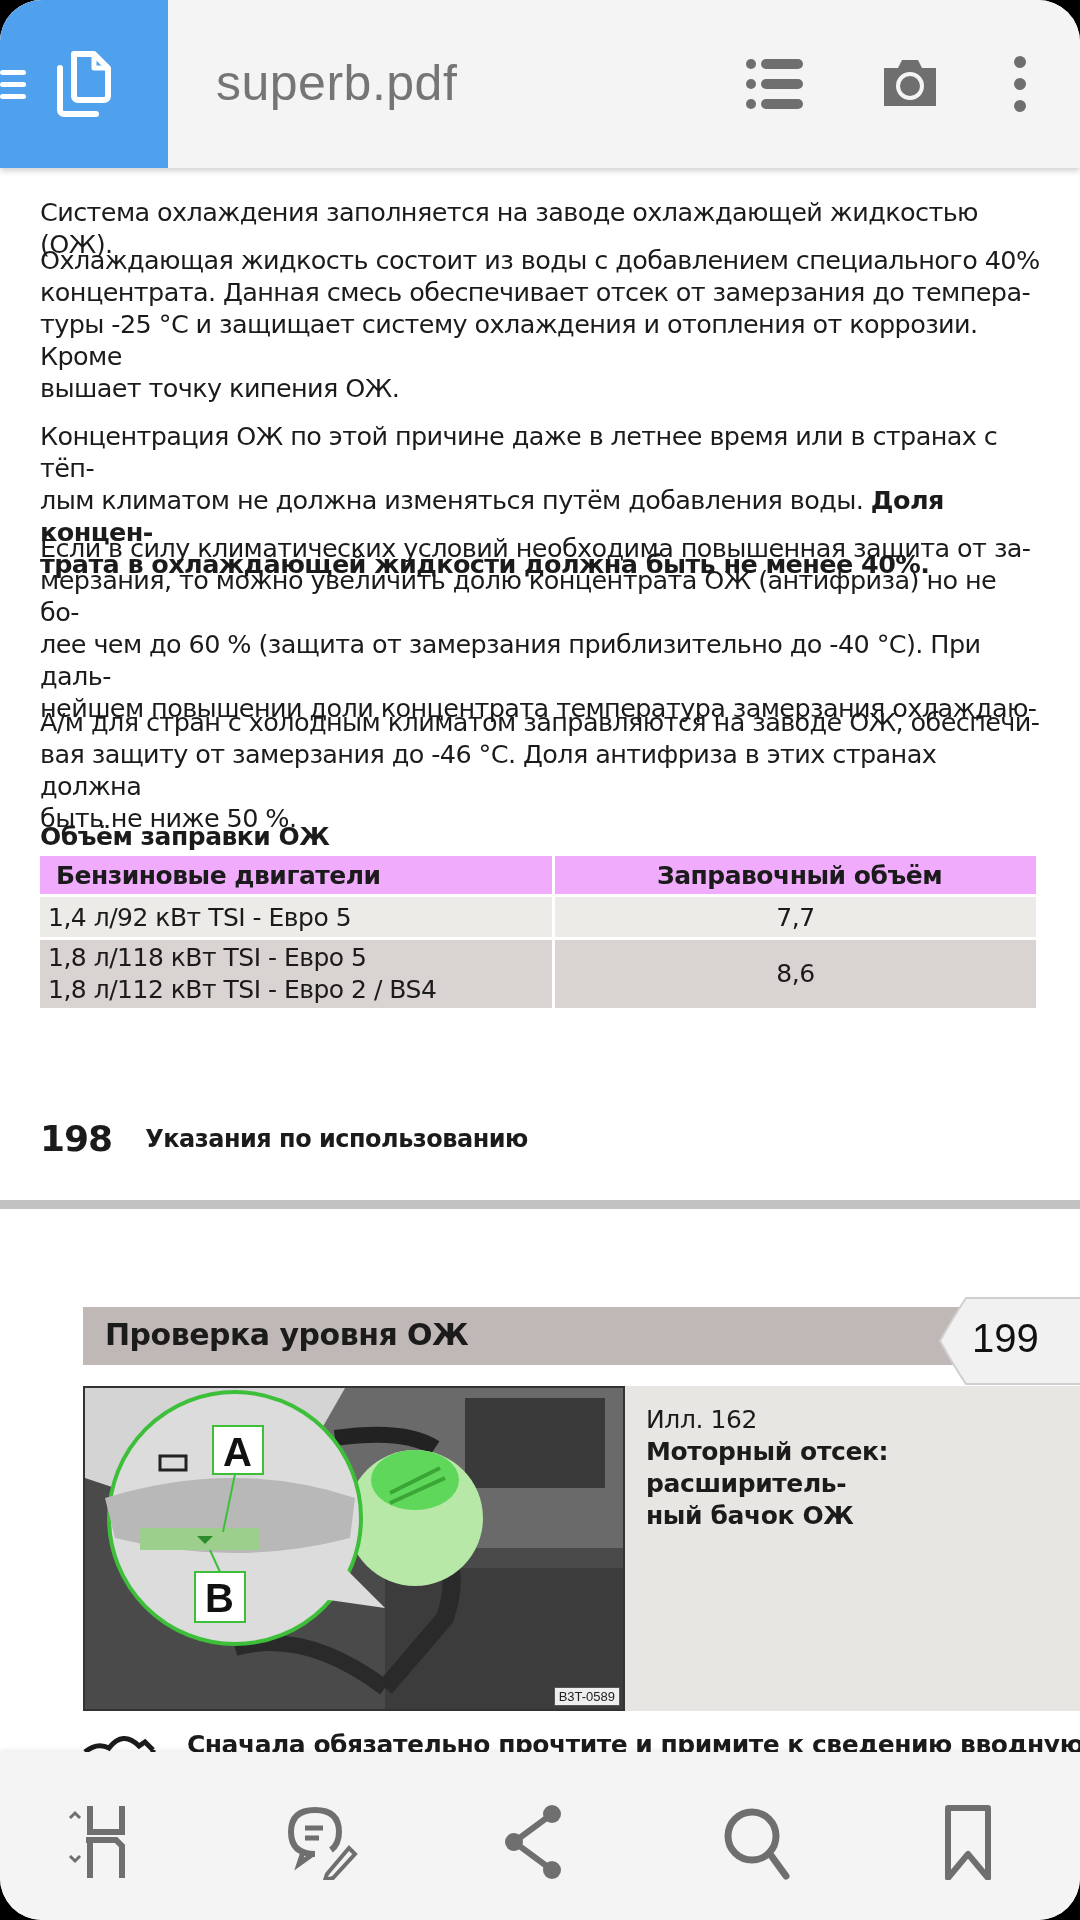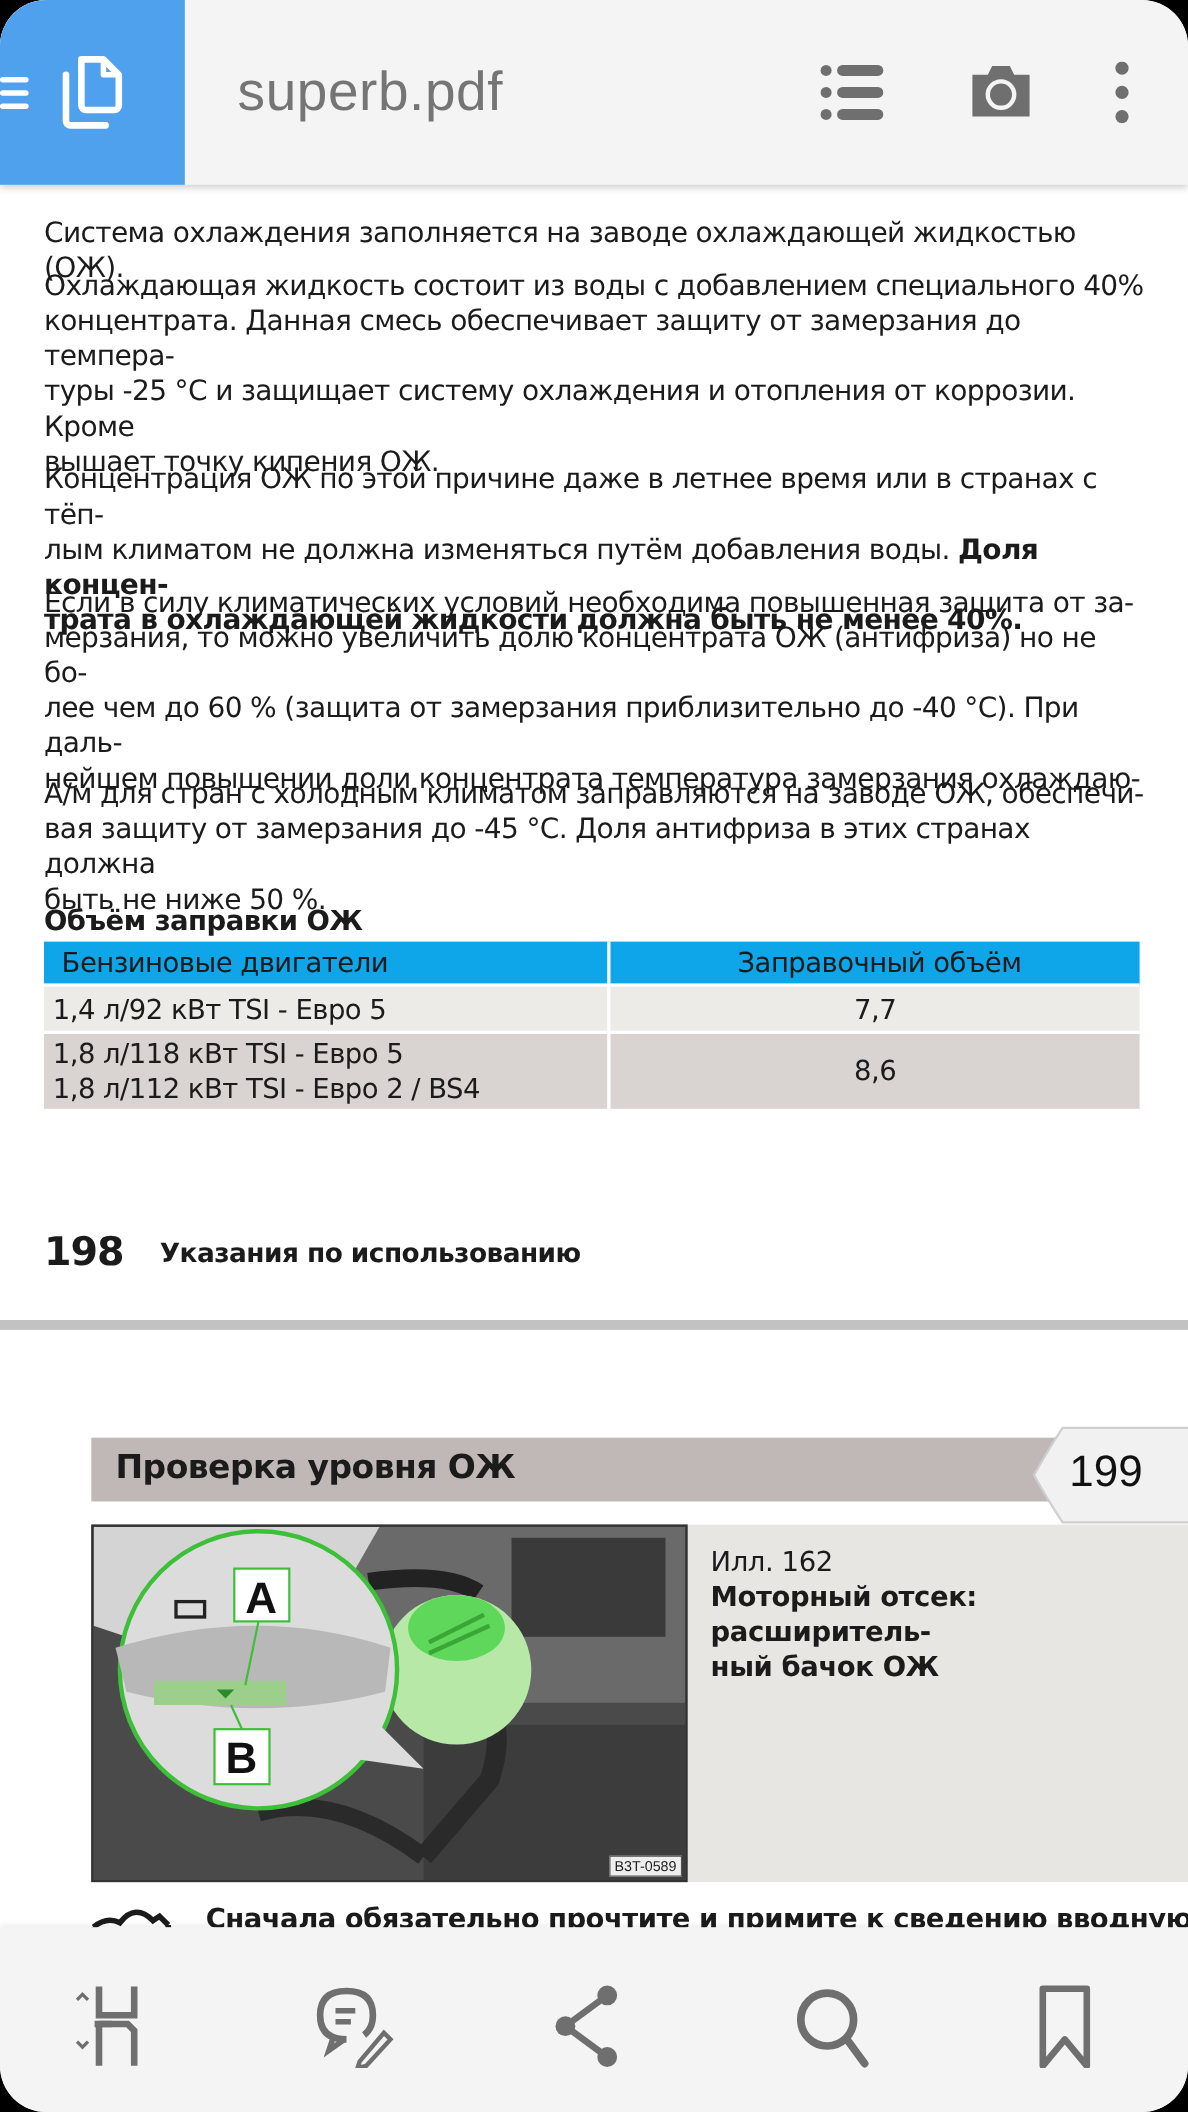--- a/index.html
+++ b/index.html
@@ -40,21 +40,21 @@
     position:absolute; left:40px; top:822px; font-size:25px; font-weight:bold; color:#1b1b1b;
     letter-spacing:-0.5px;
   }
   table.capacity {
     position:absolute; left:40px; top:856px; width:996px; border-collapse:collapse;
     font-size:25px; color:#1b1b1b; letter-spacing:-0.5px;
   }
   table.capacity td, table.capacity th {
     padding:0 8px; border-right:3px solid #fff; border-bottom:3px solid #fff; text-align:left;
   }
-  table.capacity th { background:#0ea5e9; height:38px; font-weight:normal;padding-left:16px; }
+  table.capacity th { background:#f0abfc; height:38px; font-weight:bold;padding-left:16px; }
   table.capacity th.c2, table.capacity td.c2 { text-align:center; border-right:none; }
   table.capacity tr.r1 td { background:#ecebe8; height:40px;margin-top:20px; }
   table.capacity tr.r2 td { background:#d9d3d1; height:68px; line-height:32px; }
   .col1 { width:488px; }
 
   .footer-198 { position:absolute; left:40px; top:1118px; color:#1b1b1b; }
   .footer-198 .num { font-size:36px; font-weight:bold; letter-spacing:-1px; vertical-align:middle; }
   .footer-198 .lbl { font-size:24px; font-weight:bold; margin-left:28px; vertical-align:middle; letter-spacing:-0.5px; }
 
   .page-sep { position:absolute; left:0; top:1200px; width:1080px; height:9px; background:#c2c2c2; }
@@ -136,41 +136,41 @@
         <circle cx="20" cy="50" r="6" fill="#6f6f6f"></circle>
     </svg>
   </div>
 
   <div class="page-text" style="top:196px">
     <p>Система охлаждения заполняется на заводе охлаждающей жидкостью (ОЖ).</p>
   </div>
 
   <div class="page-text" style="top:244px">
     <p>Охлаждающая жидкость состоит из воды с добавлением специального 40%</p>
-    <p>концентрата. Данная смесь обеспечивает защиту от замерзания до темпера-</p>
+    <p>концентрата. Данная смесь обеспечивает отсек от замерзания до темпера-</p>
     <p>туры -25 °C и защищает систему охлаждения и отопления от коррозии. Кроме</p>
     <p>вышает точку кипения ОЖ.</p>
   </div>
 
   <div class="page-text" style="top:420px">
     <p>Концентрация ОЖ по этой причине даже в летнее время или в странах с тёп-</p>
     <p><span>лым климатом не должна изменяться путём добавления воды. </span><b>Доля концен-</b></p>
     <p><b>трата в охлаждающей жидкости должна быть не менее 40%.</b></p>
   </div>
 
   <div class="page-text" style="top:532px">
     <p>Если в силу климатических условий необходима повышенная защита от за-</p>
     <p>мерзания, то можно увеличить долю концентрата ОЖ (антифриза) но не бо-</p>
     <p>лее чем до 60 % (защита от замерзания приблизительно до -40 °C). При даль-</p>
     <p>нейшем повышении доли концентрата температура замерзания охлаждаю-</p>
   </div>
 
   <div class="page-text" style="top:706px">
     <p>А/м для стран с холодным климатом заправляются на заводе ОЖ, обеспечи-</p>
-    <p>вая защиту от замерзания до -45 °C. Доля антифриза в этих странах должна</p>
+    <p>вая защиту от замерзания до -46 °C. Доля антифриза в этих странах должна</p>
     <p>быть не ниже 50 %.</p>
   </div>
 
   <div class="section-h">Объём заправки ОЖ</div>
 
   <table class="capacity">
     <tbody>
         <tr>
       <th class="col1">Бензиновые двигатели</th>
       <th class="c2">Заправочный объём</th>

